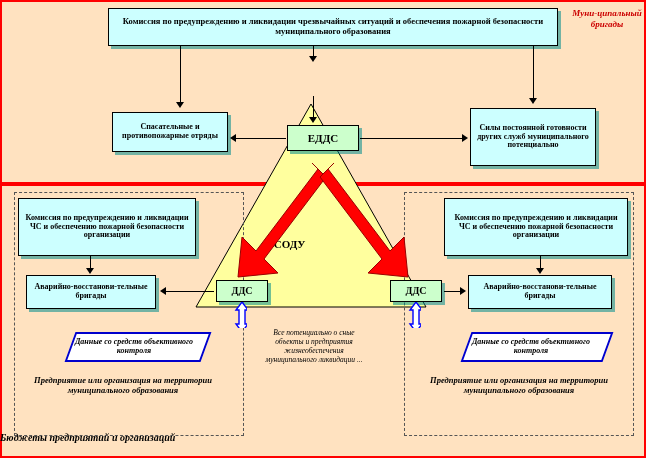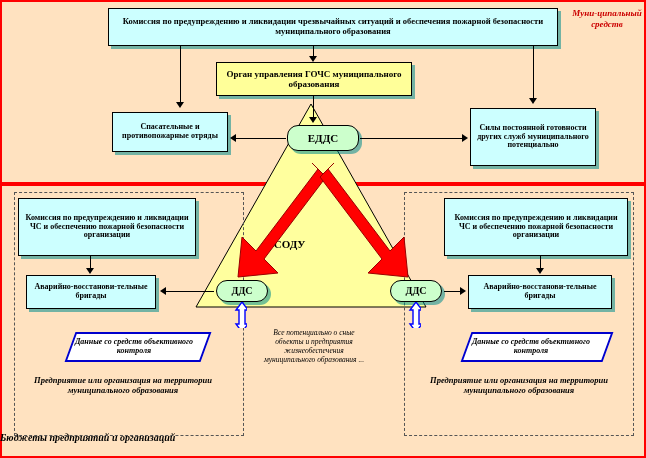--- a/index.html
+++ b/index.html
@@ -26,21 +26,21 @@
     color:#000;
     font-size:8px;
     line-height:1.12;
     text-align:center;
     display:flex;align-items:center;justify-content:center;
     padding:2px 3px;
     font-weight:bold;
     box-shadow:3px 3px 0 rgba(0,140,140,.55);
   }
   .box.yellow{background:#ffff99;}
-  .box.green{background:#ccffcc;border-radius:11px;}
+  .box.green{background:#ccffcc;}
   .box.cyan{background:#ccffff;}
 
   
   #osodu-tri{
     position:absolute;left:196px;top:104px;width:230px;height:203px;
     background:#ffff9e;
     clip-path:polygon(50% 0%, 100% 100%, 0% 100%);
     border:0;
   }
   #osodu-label{
@@ -102,25 +102,24 @@
   <div id="osodu-tri"></div>
   <svg width="646" height="458" style="position:absolute;left:0;top:0;pointer-events:none;">
     <polygon points="311,104 426,307 196,307" fill="none" stroke="#000" stroke-width="1"></polygon>
   </svg>
 
   <div id="osodu-label">ОСОДУ</div>
 
   <div class="dashed-zone" style="left:14px;top:192px;width:230px;height:244px;"></div>
   <div class="dashed-zone" style="left:404px;top:192px;width:230px;height:244px;"></div>
 
-  <div id="muni-budget">Муни-ципальный средств</div>
+  <div id="muni-budget">Муни-ципальный бригады</div>
 
   <div class="box cyan" style="left:108px;top:8px;width:450px;height:38px;font-size:8.5px;">Комиссия по предупреждению и ликвидации чрезвычайных ситуаций и обеспечения пожарной безопасности муниципального образования</div>
 
-  <div class="box yellow" style="left:216px;top:62px;width:196px;height:34px;font-size:9px;">Орган управления ГОЧС муниципального образования</div>
 
   <div class="box green" style="left:287px;top:125px;width:72px;height:26px;font-size:11px;">ЕДДС</div>
 
   <div class="box cyan" style="left:112px;top:112px;width:116px;height:40px;font-size:8px;">Спасательные и противопожарные отряды</div>
 
   <div class="box cyan" style="left:470px;top:108px;width:126px;height:58px;font-size:8px;">Силы постоянной готовности других служб муниципального потенциально</div>
 
   <div class="ln v" style="left:313px;top:46px;height:10px;"></div>
   <div class="arrow-head ah-down" style="left:309px;top:56px;"></div>
 
@@ -165,21 +164,21 @@
 
   <div class="box green" style="left:390px;top:280px;width:52px;height:22px;font-size:10px;">ДДС</div>
 
   <div class="box cyan" style="left:468px;top:275px;width:144px;height:34px;font-size:8px;">Аварийно-восстанови-тельные бригады</div>
 
   <div class="para" style="left:466px;top:332px;width:142px;height:30px;"></div>
   <div class="para-text" style="left:458px;top:337px;width:146px;">Данные со средств объективного контроля</div>
 
   <div class="caption" style="left:406px;top:375px;width:226px;">Предприятие или организация на территории муниципального образования</div>
 
-  <div class="tiny-italic" style="left:262px;top:328px;width:104px;">Все потенциально о  сные объекты и предприятия жизнеобеспечения муниципального образования ...</div>
+  <div class="tiny-italic" style="left:262px;top:328px;width:104px;">Все потенциально о  сные объекты и предприятия жизнеобеспечения муниципального ликвидации ...</div>
 
   <div class="ln v" style="left:90px;top:256px;height:12px;"></div>
   <div class="arrow-head ah-down" style="left:86px;top:268px;"></div>
 
   <div class="ln h" style="left:166px;top:291px;width:48px;"></div>
   <div class="arrow-head ah-left" style="left:160px;top:287px;"></div>
 
   <div class="ln v" style="left:540px;top:256px;height:12px;"></div>
   <div class="arrow-head ah-down" style="left:536px;top:268px;"></div>
 

